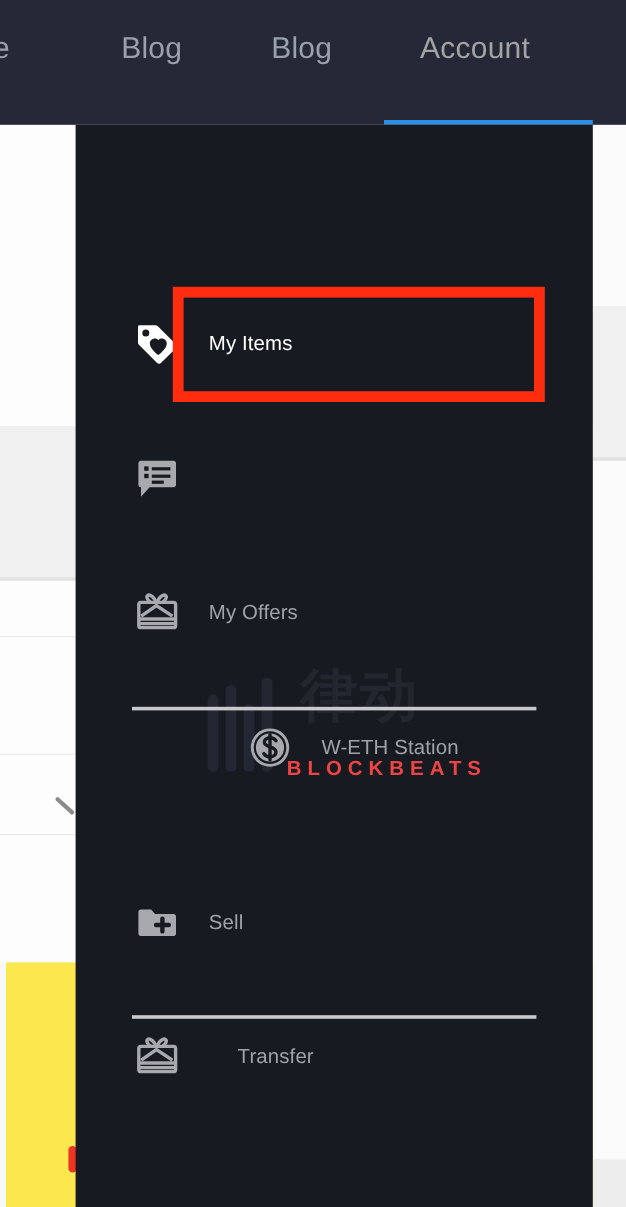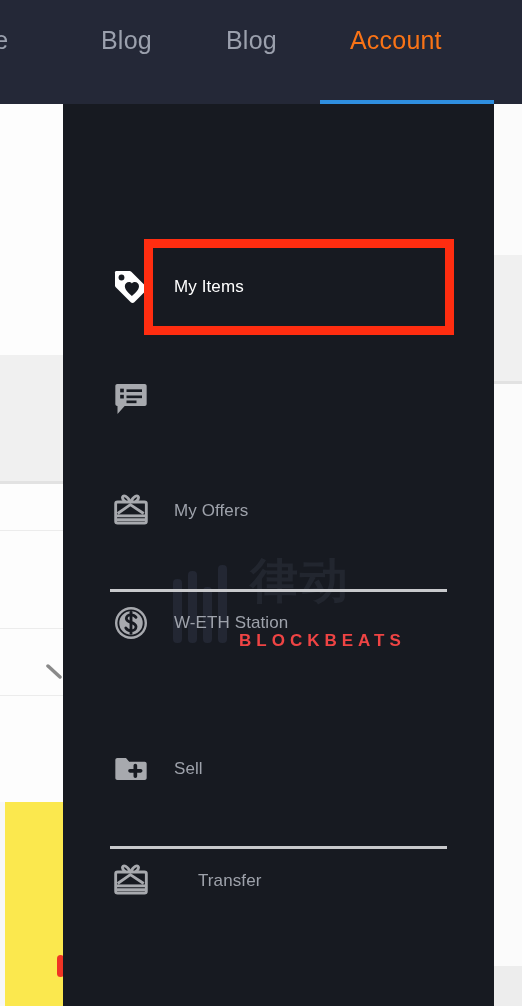--- a/index.html
+++ b/index.html
@@ -122,21 +122,21 @@
     letter-spacing: 0.2px;
     color: #9ba0ad;
     white-space: nowrap;
     cursor: pointer;
   }
   .nav-item.nav-create { left: -27px; }
   .nav-item.nav-help   { left: 101px; }
   .nav-item.nav-blog   { left: 226px; }
   .nav-item.nav-account{
     left: 350px;
-    color: #f97316;
+    color: #a3a3a3;
   }
   .nav-underline {
     position: absolute;
     left: 320px; top: 100px;
     width: 174px; height: 4px;
     background: #2f8fe0;
   }
 
   
   .dropdown {
@@ -221,21 +221,21 @@
     color: #9ea2ab;
     white-space: nowrap;
     letter-spacing: 0.1px;
   }
   .menu-item.is-active .mi-label { color: #ffffff; }
 
   
   .menu-item.row-0 { top: 152px; }
   .menu-item.row-1 { top: 264px; }
   .menu-item.row-2 { top: 376px; }
-  .menu-item.row-3 { top: 488px; }
+  .menu-item.row-3 { top: 488px; justify-content: center; }
   .menu-item.row-4 { top: 634px; }
   .menu-item.row-5 { top: 746px; gap: 24px; }
   .menu-item.row-6 { top: 892px; }
 
   .divider {
     position: absolute;
     left: 47px;
     width: 337px;
     height: 3px;
     background: #c8c9cc;

